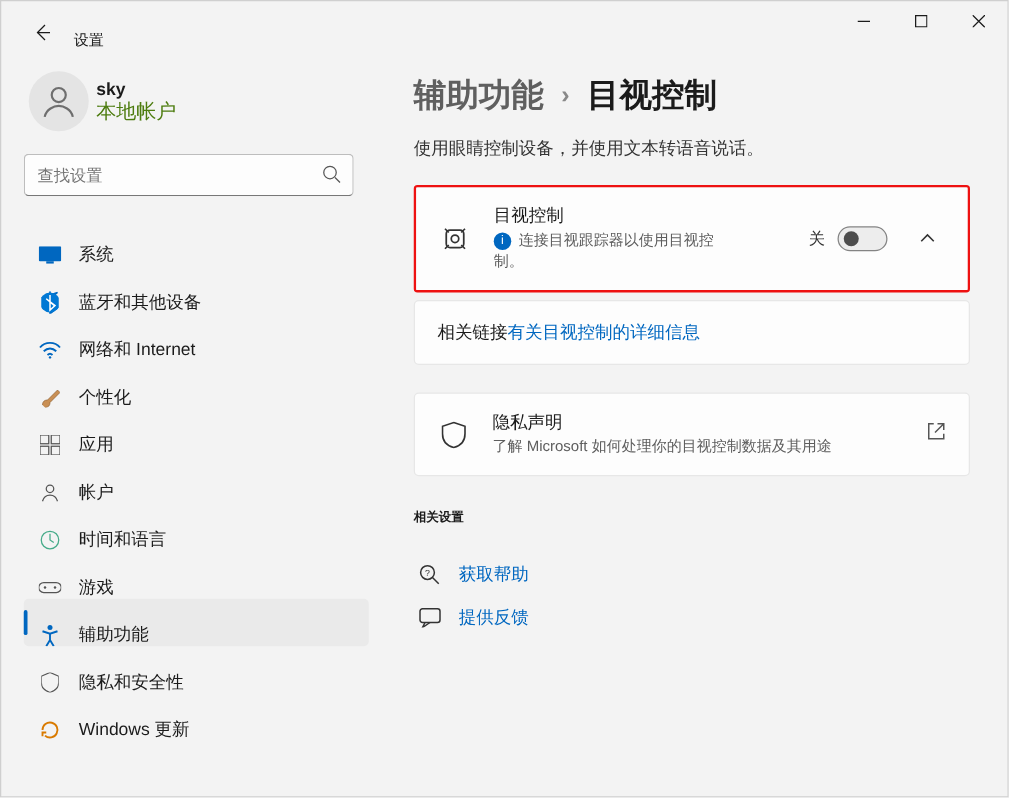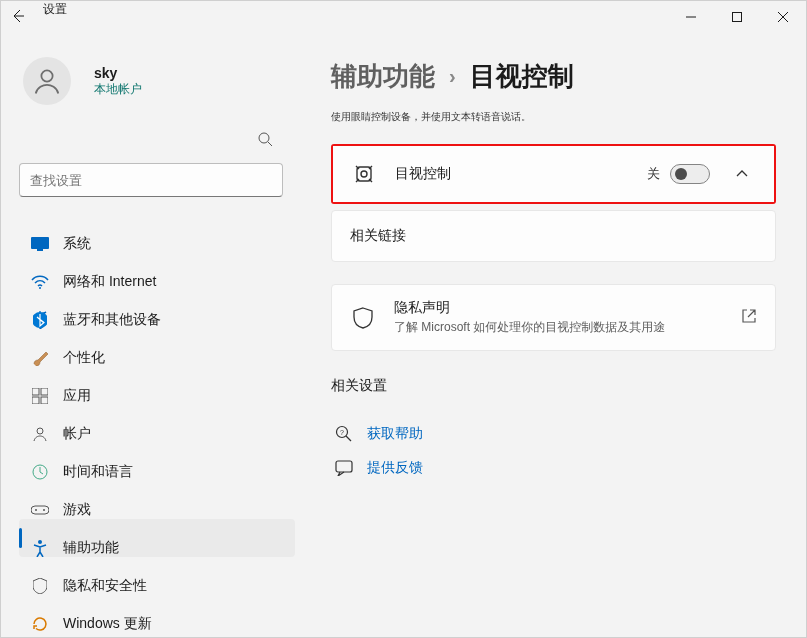--- a/index.html
+++ b/index.html
@@ -1,59 +1,59 @@
 <!DOCTYPE html>
 <html><head>
 <meta charset="utf-8">
 <style>
   * { box-sizing: border-box; margin: 0; padding: 0; font-family: "Segoe UI", "Microsoft YaHei", sans-serif; }
   body { background: #f3f3f3; width: 807px; height: 638px; overflow: hidden; color: #1b1b1b; }
   .window { background: #f3f3f3; width: 807px; height: 638px; position: relative; border: 1px solid #cfcfcf;}
-  .titlebar { height: 40px; display: flex; align-items: flex-start; padding-left: 2px; }
+  .titlebar { height: 40px; display: flex; align-items: flex-end; padding-left: 18px; }
   .back-btn { width: 30px; height: 30px; display:flex; align-items:center; justify-content:center; cursor:pointer; }
   .app-title { font-size: 12px; margin-left: 10px; color:#1b1b1b; }
   .window-controls { position:absolute; right:0; top:0; display:flex; }
   .win-btn { width:46px; height:32px; display:flex; align-items:center; justify-content:center; cursor:pointer; }
   .content { display:flex; height:calc(100% - 40px); }
   .sidebar { width: 300px; padding: 10px 6px 0 18px; }
-  .account { display:flex; align-items:center; gap:23px; padding: 6px 4px 18px 4px; }
+  .account { display:flex; align-items:center; gap:6px; padding: 6px 4px 18px 4px; }
   .avatar { width:48px; height:48px; border-radius:50%; background:#e4e4e4; display:flex; align-items:center; justify-content:center; }
   .account-name { font-size:14px; font-weight:600; }
-  .account-sub { font-size:12px; color:#0f766e;text-align:right; }
+  .account-sub { font-size:16px; color:#4d7c0f;text-align:right; }
   .search-wrap { position:relative; margin-bottom:18px; padding-right:12px; }
-  .search { width:100%; height:34px; border:1px solid #bdbdbd; border-bottom:1.5px solid #777; border-radius:4px; background:#fdfdfd; padding:0 30px 0 10px; font-size:13px;margin-top:40px; }
+  .search { width:100%; height:34px; border:1px solid #bdbdbd; border-bottom:1.5px solid #777; border-radius:4px; background:#fdfdfd; padding:0 30px 0 10px; font-size:13px; }
   .search-icon-pos { position:absolute; right:22px; top:8px; color:#555; }
   .nav { list-style:none; }
   .nav-item { display:flex; align-items:flex-end; gap:14px; height:38px; padding:0 10px 0 12px; border-radius:4px; font-size:14px; cursor:pointer; position:relative; }
   .nav-item.active { background:#eaeaea; }
   .nav-item.active::before { content:""; position:absolute; left:0; top:9px; bottom:9px; width:3px; background:#0067c0; border-radius:2px; }
   .nav-icon { width:18px; height:18px; display:flex; align-items:center; justify-content:center; }
   .main { flex:1; padding: 18px 30px 0 30px; overflow-y:auto; }
   .breadcrumbs { display:flex; align-items:center; gap:14px; font-size:26px; font-weight:600; }
   .bc-parent { color:#5f5f5f; font-weight:600; }
   .bc-sep { color:#888; font-size:20px; }
-  .subtitle { font-size:10px; color:#333; margin-top:16px; }
+  .subtitle { font-size:14px; color:#333; margin-top:16px; }
   .card { background:#fdfdfd; border:1px solid #e7e7e7; border-radius:4px; margin-top:22px; }
   .highlight { border:2px solid #e11; border-radius:3px; padding:0; margin-top:20px; }
   .highlight .card { margin-top:0; border:none; border-radius:0;}
   .row { display:flex; align-items:center; padding:14px 18px; gap:18px; }
   .row-icon { width:26px; display:flex; align-items:center; justify-content:center; color:#333; }
   .row-text { flex:1; }
   .row-title { font-size:14px; }
   .row-sub { font-size:12px; color:#5e5e5e; margin-top:2px; max-width:180px; }
   .info-badge { display:inline-flex; width:14px; height:14px; border-radius:50%; background:#0067c0; color:#fff; font-size:10px; align-items:center; justify-content:center; margin-right:6px; vertical-align:middle;}
   .toggle-wrap { display:flex; align-items:center; gap:10px; }
   .toggle-label { font-size:13px; color:#333; }
   .toggle { width:40px; height:20px; border-radius:10px; border:1px solid #848484; background:#ededed; position:relative; cursor:pointer; }
   .toggle::after { content:""; position:absolute; width:12px; height:12px; border-radius:50%; background:#4d4d4d; top:3px; left:4px; }
   .expand-btn { width:28px; height:28px; display:flex; align-items:center; justify-content:center; cursor:pointer; color:#333; }
   .note-row { padding:18px 18px 18px 60px; font-size:14px; border-top:1px solid #e7e7e7; }
   .links-row { padding:16px 18px; font-size:14px; display:flex; align-items:center; }
   .link { color:#0067c0; cursor:pointer; }
-  .section-title { font-size:14px; font-weight:400; margin-top:26px; }
+  .section-title { font-size:10px; font-weight:700; margin-top:26px; }
   .open-ext { color:#555; }
   .footer-links { margin-top:22px; }
   .footer-item { display:flex; align-items:center; gap:14px; padding:8px 4px; font-size:14px; color:#0067c0; cursor:pointer; }
   .footer-item .nav-icon { color:#333; }
 </style>
 </head>
 <body>
 
 <div class="window">
   <div class="titlebar">
@@ -113,36 +113,36 @@
           <span class="nav-icon">
               <svg width="18" height="14" viewBox="0 0 18 14">
                 <rect x="0" y="0" width="18" height="12" rx="1" fill="#0067c0"></rect>
                 <rect x="6" y="12" width="6" height="2" fill="#0067c0"></rect>
               </svg>
             </span>
           <span>系统</span>
         </li>
         <li class="nav-item">
           <span class="nav-icon">
-              <svg width="18" height="14" viewBox="0 0 18 14">
-                <path d="M1 5c4-5 12-5 16 0M4 8c3-3 7-3 10 0M7 11c1.3-1.3 2.7-1.3 4 0" fill="none" stroke="#0067c0" stroke-width="1.5"></path>
-                <circle cx="9" cy="13" r="1" fill="#0067c0"></circle>
-              </svg>
-            </span>
-          <span>网络和 Internet</span>
-        </li>
-        <li class="nav-item">
-          <span class="nav-icon">
               <svg width="14" height="18" viewBox="0 0 14 18">
                 <path d="M7 0v18l6-5-12-8 12-4-6 5" fill="none" stroke="#0067c0" stroke-width="1.3"></path>
                 <circle cx="7" cy="9" r="8" fill="#0078d4"></circle>
                 <path d="M7 3v12l4-3.5L4 6l7 6-4-3.5" fill="none" stroke="#fff" stroke-width="1.2"></path>
               </svg>
             </span>
           <span>蓝牙和其他设备</span>
+        </li>
+        <li class="nav-item">
+          <span class="nav-icon">
+              <svg width="18" height="14" viewBox="0 0 18 14">
+                <path d="M1 5c4-5 12-5 16 0M4 8c3-3 7-3 10 0M7 11c1.3-1.3 2.7-1.3 4 0" fill="none" stroke="#0067c0" stroke-width="1.5"></path>
+                <circle cx="9" cy="13" r="1" fill="#0067c0"></circle>
+              </svg>
+            </span>
+          <span>网络和 Internet</span>
         </li>
         <li class="nav-item">
           <span class="nav-icon">
               <svg width="16" height="16" viewBox="0 0 16 16">
                 <path d="M2 14c0-3 2-4 4-4l8-8 2 2-8 8c0 2-1 4-4 4" fill="#c98f54" stroke="#8a5a2b" stroke-width="0.5"></path>
               </svg>
             </span>
           <span>个性化</span>
         </li>
         <li class="nav-item">
@@ -226,37 +226,39 @@
           <div class="row">
             <div class="row-icon">
               <svg width="24" height="24" viewBox="0 0 24 24">
                   <rect x="5" y="5" width="14" height="14" rx="3" fill="none" stroke="#333" stroke-width="1.4"></rect>
                   <circle cx="12" cy="12" r="3" fill="none" stroke="#333" stroke-width="1.4"></circle>
                   <path d="M4 4l3 3M20 4l-3 3M4 20l3-3M20 20l-3-3" stroke="#333" stroke-width="1.4"></path>
                 </svg>
             </div>
             <div class="row-text">
               <div class="row-title">目视控制</div>
+              <div class="row-sub"><span class="info-badge">i</span><span>连接目视跟踪器以使用目视控制。</span></div>
             </div>
             <div class="toggle-wrap">
               <span class="toggle-label">关</span>
               <div class="toggle"></div>
             </div>
             <div class="expand-btn">
               <svg width="14" height="14" viewBox="0 0 14 14">
                   <path d="M2 9l5-5 5 5" stroke="#333" fill="none" stroke-width="1.3"></path>
                 </svg>
             </div>
           </div>
         </div>
       </div>
 
       <div class="card" style="margin-top:6px;">
         <div class="links-row">
           <span>相关链接</span>
+          <span class="link">有关目视控制的详细信息</span>
         </div>
       </div>
 
       <div class="card">
         <div class="row">
           <div class="row-icon">
             <svg width="20" height="22" viewBox="0 0 20 22">
                 <path d="M10 1l9 3v6c0 7-5 10-9 11-4-1-9-4-9-11V4z" fill="none" stroke="#333" stroke-width="1.3"></path>
               </svg>
           </div>

